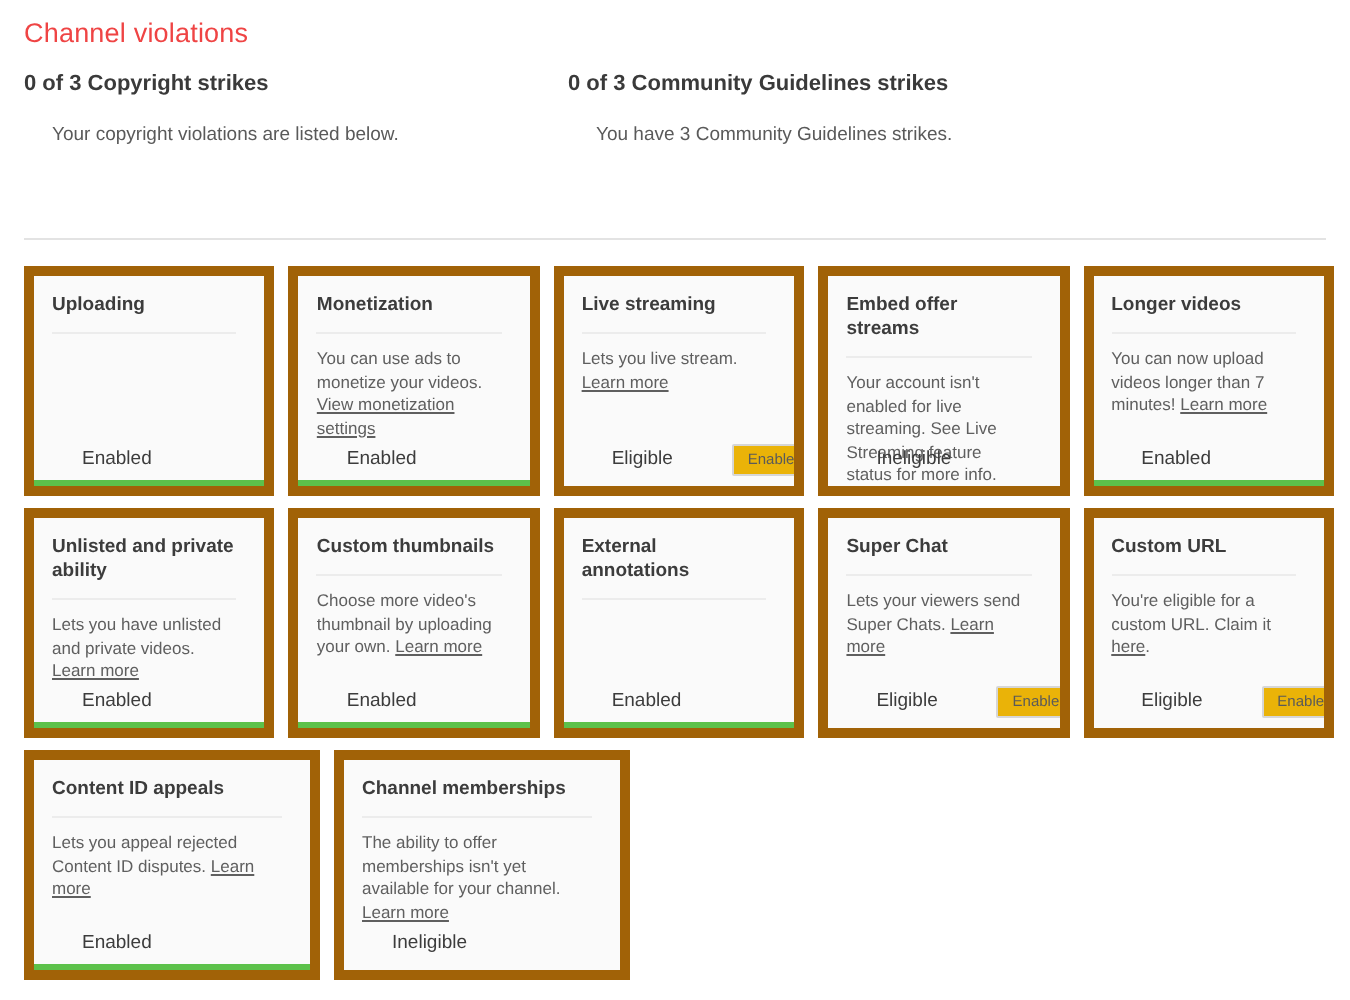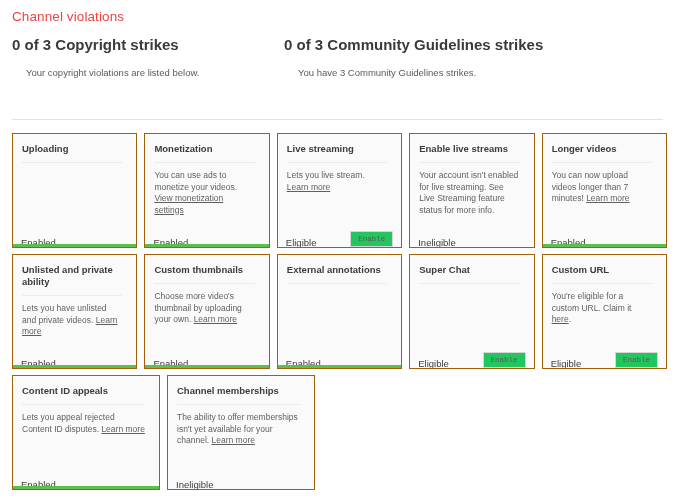--- a/index.html
+++ b/index.html
@@ -38,21 +38,21 @@
     width: 675px;
     height: 40px;
   }
   .strike-block {
     position: absolute;
     top: 0;
   }
   .strike-block.copyright { left: 12px; }
   .strike-block.community { left: 284px; }
   .strike-heading {
-    font-size: 15px;
+    font-size: 11px;
     font-weight: bold;
     color: #3a3a3a;
     margin: 0 0 5px 0;
     white-space: nowrap;
   }
   .strike-sub {
     font-size: 9.5px;
     font-weight: normal;
     color: #5a5a5a;
     margin: 14px;
@@ -79,21 +79,21 @@
     display: flex;
     gap: 7px;
     margin-bottom: 6px;
   }
   .card {
     position: relative;
     width: 148px;
     height: 115px;
     box-sizing: border-box;
     background: #fafafa;
-    border: 1px solid #a16207;
+    border: 5px solid #a16207;
     padding: 9px 14px 0 9px;
     overflow: hidden;
   }
   .card-title {
     font-size: 9.5px;
     font-weight: bold;
     color: #3c3c3c;
     line-height: 12px;
     padding-bottom: 7px;
     border-bottom: 1px solid #ececec;
@@ -105,40 +105,40 @@
     color: #5f5f5f;
   }
   .card-desc a,
   .link {
     color: #5f5f5f;
     text-decoration: underline;
     cursor: pointer;
   }
   .card-footer {
     position: absolute;
-    left: 0;
+    left: 16px;
     bottom: 0;
     width: 100%;
     height: 26px;
     box-sizing: border-box;
     padding: 0 8px;
     display: flex;
-    align-items: flex-end;
+    align-items: center;
     justify-content: space-between;
   }
   .status {
     font-size: 9.5px;
     color: #3c3c3c;
     line-height: 1;
   }
   .enable-btn {
-    font-family: Liberation Mono, monospace;
+    font-family: Liberation Sans, sans-serif;
     font-size: 7.5px;
     color: #5a5a5a;
-    background: #22c55e;
+    background: #eab308;
     border: 1px solid #d6d6d6;
     border-radius: 1px;
     padding: 2px 7px;
     line-height: 10px;
     cursor: pointer;
   }
   .accent-bar {
     position: absolute;
     left: 0;
     bottom: 0;
@@ -188,21 +188,21 @@
         <div class="card">
           <div class="card-title">Live streaming</div>
           <div class="card-desc"><span>Lets you live stream. </span><a class="link">Learn more</a></div>
           <div class="card-footer">
             <span class="status">Eligible</span>
             <button class="enable-btn">Enable</button>
           </div>
           <div class="accent-bar off"></div>
         </div>
         <div class="card">
-          <div class="card-title">Enable live streams</div>
+          <div class="card-title">Embed offer streams</div>
           <div class="card-desc"><span>Your account isn't enabled for live streaming. See Live Streaming feature status for more info.</span></div>
           <div class="card-footer">
             <span class="status">Ineligible</span>
           </div>
           <div class="accent-bar off"></div>
         </div>
         <div class="card">
           <div class="card-title">Longer videos</div>
           <div class="card-desc"><span>You can now upload videos longer than 7 minutes! </span><a class="link">Learn more</a></div>
           <div class="card-footer">
@@ -230,20 +230,21 @@
         </div>
         <div class="card">
           <div class="card-title">External annotations</div>
           <div class="card-footer">
             <span class="status">Enabled</span>
           </div>
           <div class="accent-bar on" style="background: rgb(92, 193, 74);"></div>
         </div>
         <div class="card">
           <div class="card-title">Super Chat</div>
+          <div class="card-desc"><span>Lets your viewers send Super Chats. </span><a class="link">Learn more</a></div>
           <div class="card-footer">
             <span class="status">Eligible</span>
             <button class="enable-btn">Enable</button>
           </div>
           <div class="accent-bar off"></div>
         </div>
         <div class="card">
           <div class="card-title">Custom URL</div>
           <div class="card-desc"><span>You're eligible for a custom URL. Claim it </span><a class="link">here</a><span>.</span></div>
           <div class="card-footer">

